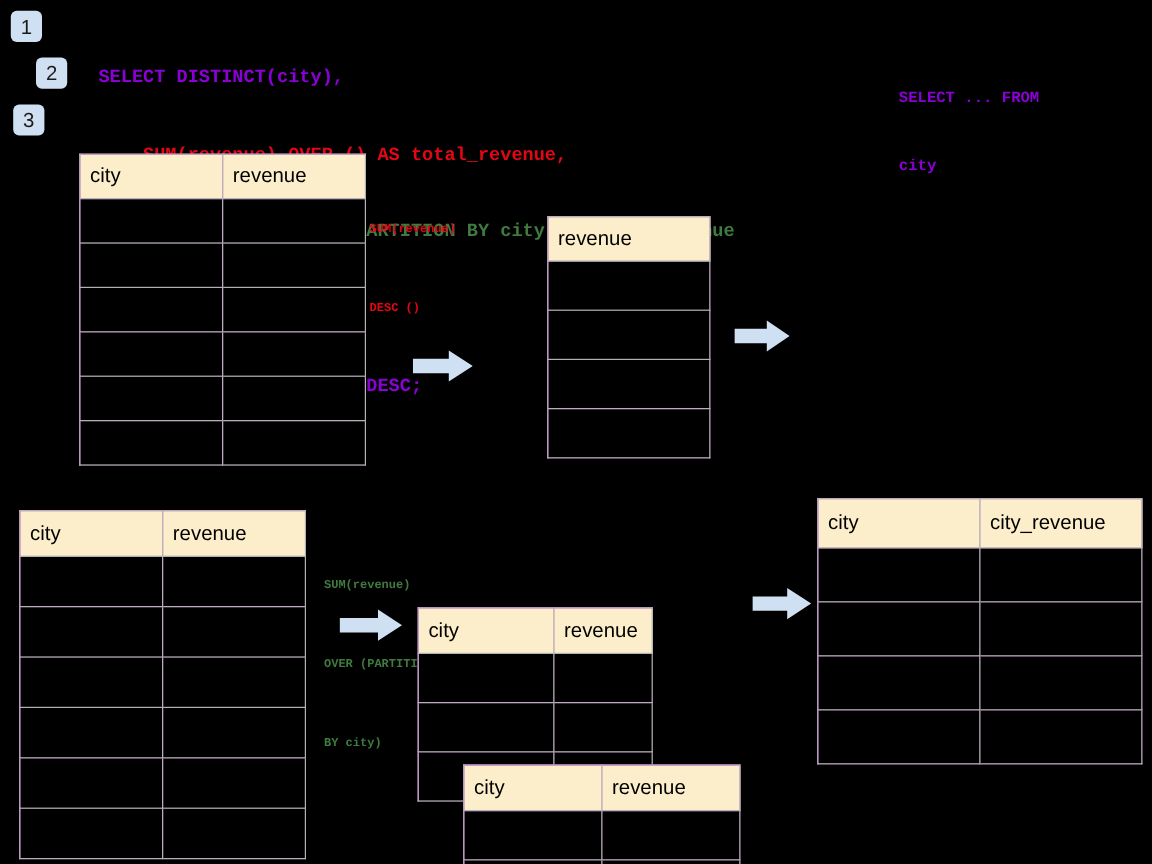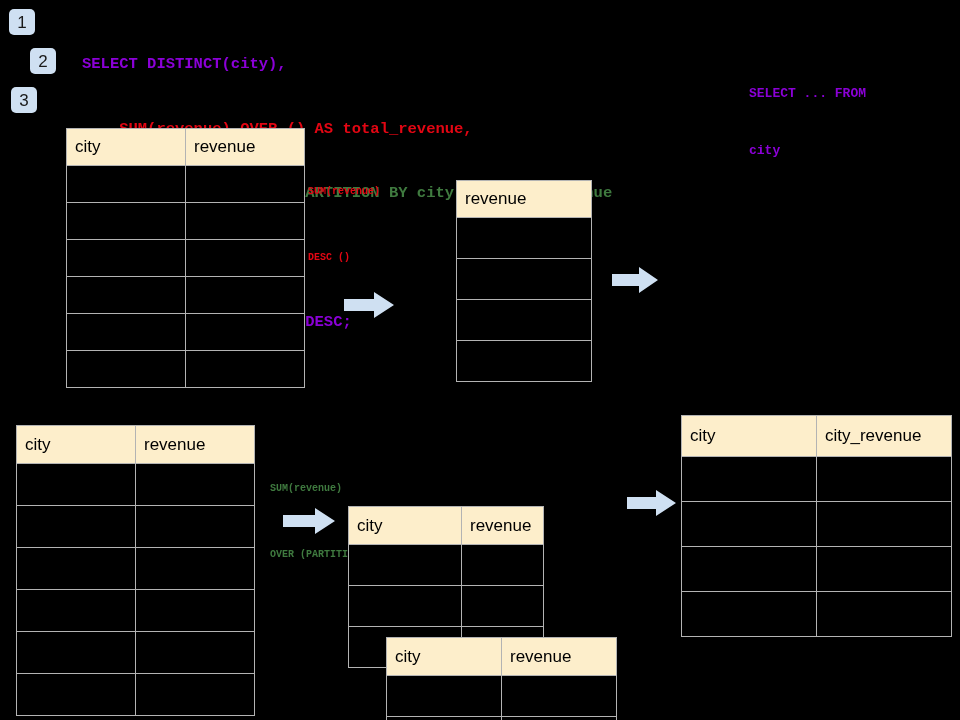--- a/index.html
+++ b/index.html
@@ -116,33 +116,34 @@
   </div>
 
   <div class="code" style="left:82px; top:11px;">
     <div class="code-line c-purple">SELECT DISTINCT(city),</div>
     <div class="code-line c-red">    SUM(revenue) OVER () AS total_revenue,</div>
     <div class="code-line c-green">    SUM(revenue) OVER (PARTITION BY city) as city_revenue</div>
     <div class="code-line c-purple">  FROM rides</div>
     <div class="code-line c-purple">  ORDER by city_revenue DESC;</div>
   </div>
 
-  <div class="side-code" style="left:749px; top:46px;">
+  <div class="side-code" style="left:749px; top:34px;">
     <div>SELECT ... FROM</div>
     <div>city</div>
   </div>
 
   <div class="annot red" style="left:308px; top:137px;">
     <div>SUM(revenue)</div>
     <div>DESC ()</div>
   </div>
 
   <div class="annot green" style="left:270px; top:434px;">
     <div>SUM(revenue)</div>
     <div>OVER (PARTITION</div>
+    <div>BY city)</div>
   </div>
 
   <table class="tbl" style="left:66px; top:128px; width:238px;">
     <colgroup>
         <col style="width:119px">
         <col style="width:119px">
       </colgroup>
     <thead>
       <tr>
         <th style="height:36px">city</th>

